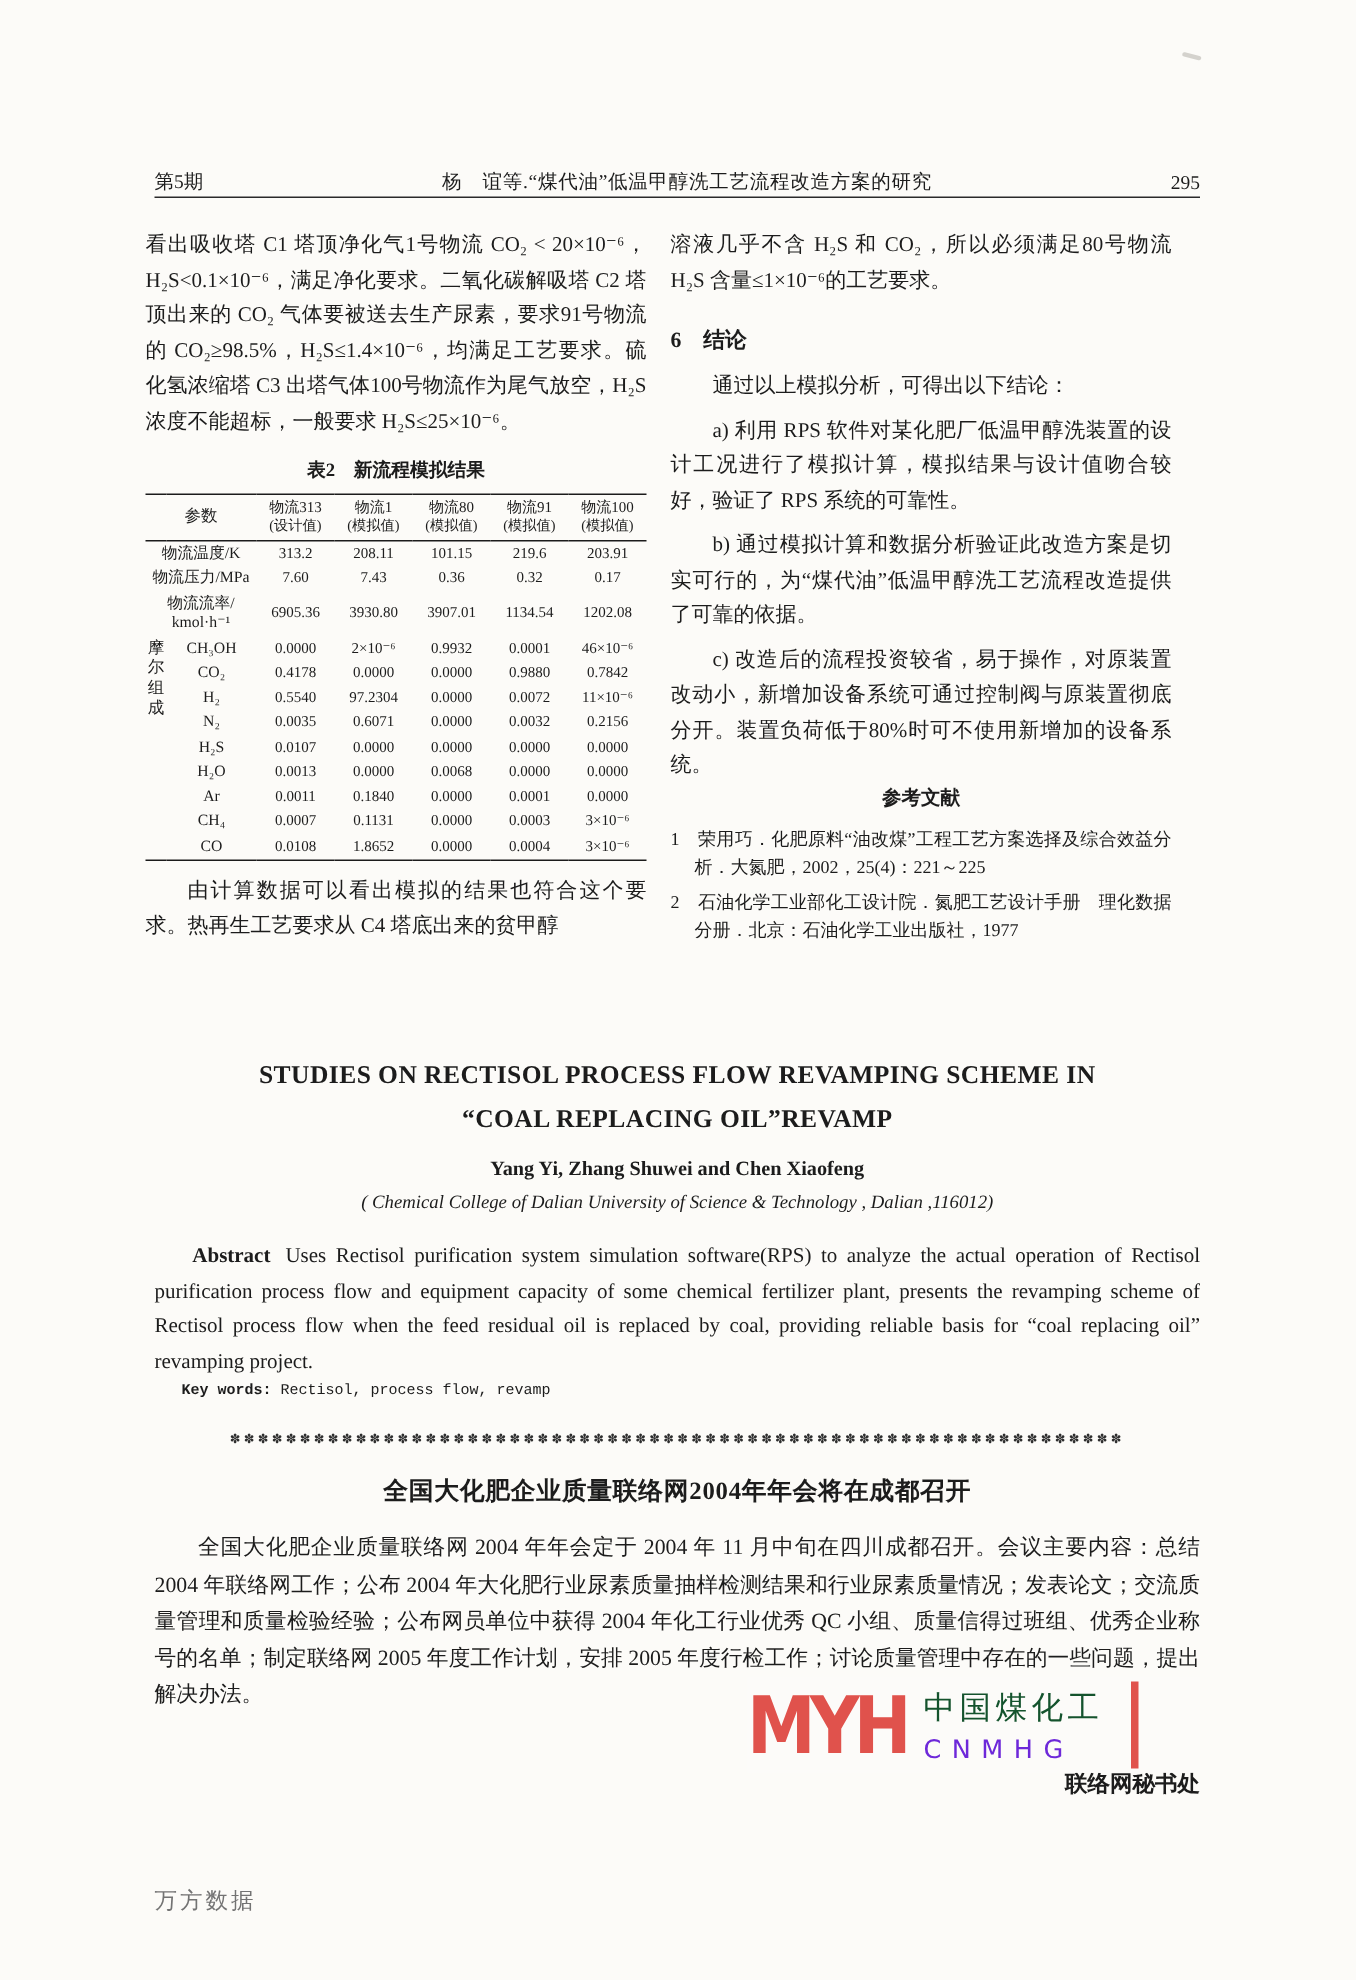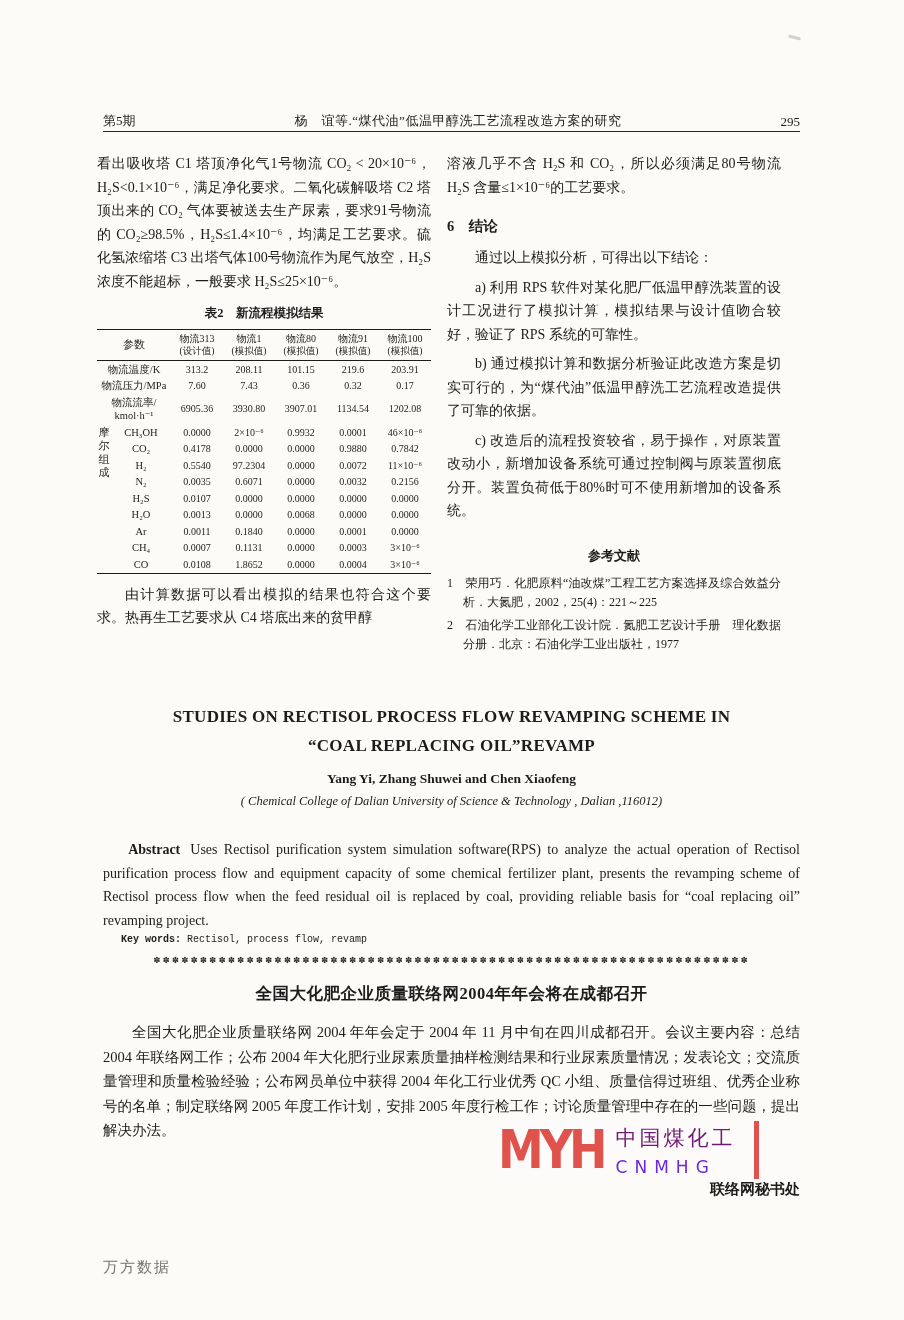--- a/index.html
+++ b/index.html
@@ -30,29 +30,29 @@
     border-top:1.6px solid #1b1b1b; border-bottom:1.6px solid #1b1b1b; table-layout:fixed; }
   table.sim th, table.sim td { font-weight:normal; text-align:center; padding:1.5px 0; line-height:13.5px; }
   table.sim thead tr { border-bottom:1px solid #1b1b1b; }
   table.sim th .sub { font-size:9.5px; }
   th.param { text-align:left; padding-left:14px; font-size:11px; vertical-align:middle; }
   td.lab { text-align:left; padding-left:2px; font-size:10.5px; line-height:12.5px; }
   td.grp { vertical-align:top; font-size:11px; line-height:17px; padding-top:2px; }
   td.sp  { font-size:10.5px; }
 
   .h-conclusion { font-weight:bold; font-size:14.5px; margin:18px 0 10px; }
-  .refs-h { text-align:center; font-weight:bold; font-size:13px; margin:24px 0 9px; }
+  .refs-h { text-align:center; font-weight:bold; font-size:13px; margin:0 0 9px; }
   .ref { font-size:12px; line-height:19.5px; text-align:justify;
     padding-left:16px; text-indent:-16px; margin-bottom:3px; }
 
   .english { position:absolute; top:702px; left:103px; width:697px; }
   .en-title { text-align:center; font-weight:bold; font-size:17px; line-height:29px; letter-spacing:0.3px; }
   .en-authors { text-align:center; font-weight:bold; font-size:13.5px; margin-top:11px; }
   .en-affil { text-align:center; font-style:italic; font-size:12.5px; margin-top:7px; }
-  .en-abstract { margin-top:29px; font-size:14px; line-height:23.5px; text-align:justify; text-indent:1.8em; }
+  .en-abstract { margin-top:17px; font-size:14px; line-height:23.5px; text-align:justify; text-indent:1.8em; }
   .en-abstract .lbl { font-weight:bold; margin-right:10px; }
   .en-keywords { margin-top:2px; font-size:10px; text-indent:1.8em;font-family:Liberation Mono, monospace; }
   .en-keywords .lbl { font-weight:bold; }
 
   .stars { position:absolute; top:955px; left:103px; width:697px; text-align:center;
     font-size:8.5px; letter-spacing:2.2px; color:#2e2e2e; white-space:nowrap; overflow:hidden;
     font-family:"DejaVu Sans",sans-serif; }
 
   .news { position:absolute; top:983px; left:103px; width:697px; }
   .news-title { text-align:center; font-weight:bold; font-size:16.5px; letter-spacing:0.5px; }
@@ -60,21 +60,21 @@
 
   .signature { position:absolute; top:1180px; left:560px; width:240px; text-align:right;
     font-size:15px; font-weight:bold; z-index:1; }
 
   .watermark { position:absolute; left:498px; top:1118px; width:302px; height:64px;
     display:flex; align-items:center; gap:12px; z-index:2;
     background:rgba(252,251,248,0.88); }
   .wm-mark { font-family:"DejaVu Sans",sans-serif; font-weight:bold; font-size:46px;
     color:#e0524c; letter-spacing:-4px; line-height:1; transform:scaleY(1.15); }
   .wm-text { display:flex; flex-direction:column; justify-content:center; }
-  .wm-text .cn { font-size:21px; color:#701a75; letter-spacing:3px; font-family:"DejaVu Sans",sans-serif; }
+  .wm-text .cn { font-size:21px; color:#14532d; letter-spacing:3px; font-family:"DejaVu Sans",sans-serif; }
   .wm-text .en { font-size:17px; color:#6d28d9; letter-spacing:7px; margin-top:5px; font-family:"DejaVu Sans",sans-serif; }
   .wm-bar { width:5px; height:58px; background:#e0524c; margin-left:6px; flex:0 0 auto; }
 
   .wanfang { position:absolute; top:1258px; left:103px; font-size:15px; color:#737373; letter-spacing:2px; }
 </style>
 </head>
 <body>
 
 <div class="page">
 

